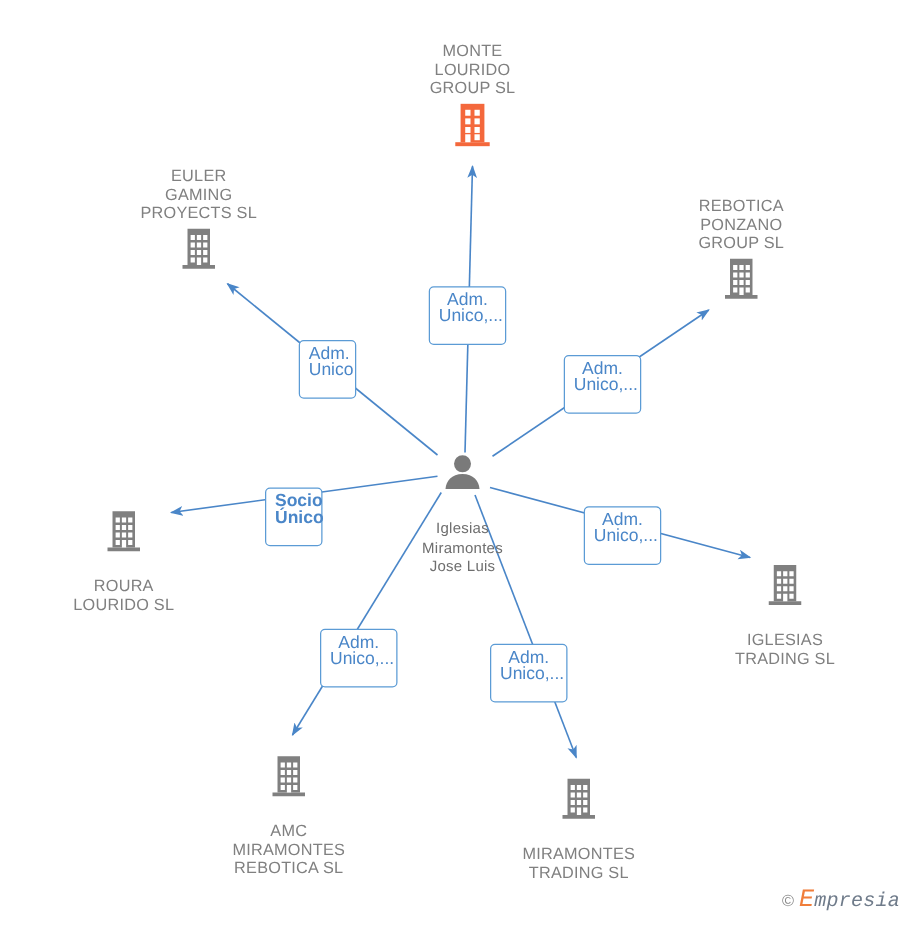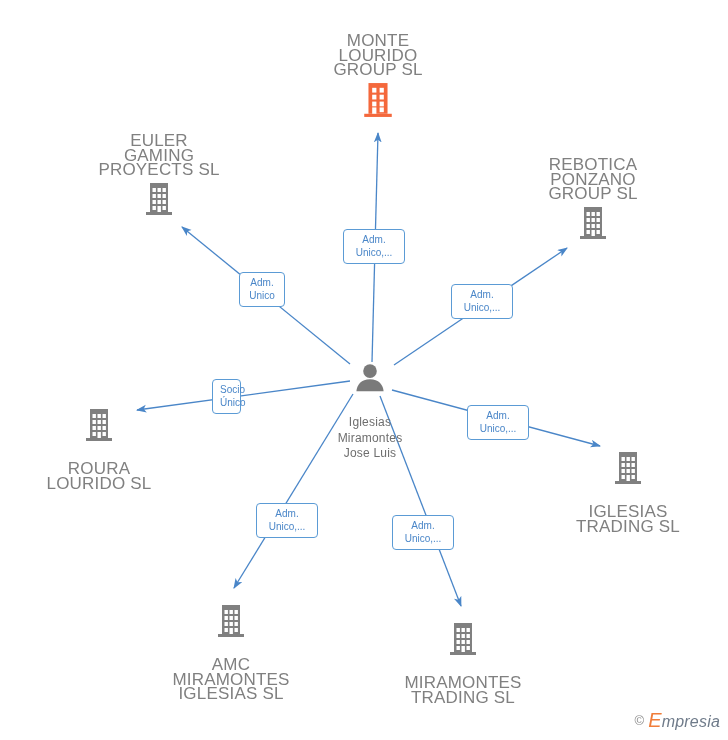--- a/index.html
+++ b/index.html
@@ -22,21 +22,21 @@
   }
   .node {
     position: absolute;
     display: flex;
     flex-direction: column;
     align-items: center;
     width: 150px;
     margin-left: -75px;
   }
   .node-label {
-    font-size: 17px;
+    font-size: 13px;
     line-height: 14.5px;
     color: #808080;
     text-align: center;
     letter-spacing: 0.2px;
     white-space: pre-line;
     font-family: "Liberation Sans", sans-serif;
   }
   .node-label.person {
     color: #6e6e6e;
     font-size: 12px;
@@ -48,45 +48,45 @@
   }
   .node.label-top .node-label { margin-bottom: 4px; }
   .node.label-bottom .node-label { margin-top: 20px; }
 
   .edge-label {
     position: absolute;
     border: 1px solid #5b9bd5;
     background: #ffffff;
     border-radius: 4px;
     color: #4a86c8;
-    font-size: 10px;
+    font-size: 14px;
     line-height: 13px;
     text-align: center;
-    padding: 3px 7px 4px 7px;
+    padding: 3px 7px 16px 7px;
     white-space: pre-line;
     font-family: "Liberation Sans", sans-serif;
     box-sizing: border-box;
   }
 
   #watermark {
     position: absolute;
     right: 8px;
     bottom: 8px;
     display: flex;
     align-items: center;
     gap: 4px;
     font-size: 15px;
     color: #8a8a8a;
   }
   #watermark .wm-c {
     font-size: 13px;
     color: #8a8a8a;
   }
   #watermark .wm-brand {
-    font-family: Liberation Sans, sans-serif;
+    font-family: Liberation Mono, monospace;
     font-style: italic;
     font-size: 16px;
     color: #6f7b8a;
     letter-spacing: 0.2px;
   }
   #watermark .wm-brand .wm-e {
     color: #f07d3a;
     font-size: 20px;
   }
 </style>
@@ -232,21 +232,21 @@
           <rect x="19.5" y="12" width="3.4" height="4" fill="#ffffff"></rect>
           <rect x="9.5" y="18" width="3.4" height="4" fill="#ffffff"></rect>
           <rect x="14.5" y="18" width="3.4" height="4" fill="#ffffff"></rect>
           <rect x="19.5" y="18" width="3.4" height="4" fill="#ffffff"></rect>
           <rect x="9.5" y="24" width="3.4" height="4" fill="#ffffff"></rect>
           <rect x="14.5" y="24" width="3.4" height="6" fill="#ffffff"></rect>
           <rect x="19.5" y="24" width="3.4" height="4" fill="#ffffff"></rect>
         </svg></div>
       <div class="node-label">AMC
 MIRAMONTES
-IGLESIAS  SL</div>
+REBOTICA  SL</div>
     </div>
     <div class="node label-bottom" style="left: 463px; top: 622px;">
       <div class="node-icon"><svg width="34" height="34" viewBox="0 0 32 34">
           <g fill="#808080">
             <path d="M7 1 h18 v29 h-18 z M7 1 h18 v3 h-18 z"></path>
             <rect x="3" y="30" width="26" height="3"></rect>
           </g>
           <rect x="9.5" y="6" width="3.4" height="4" fill="#ffffff"></rect>
           <rect x="14.5" y="6" width="3.4" height="4" fill="#ffffff"></rect>
           <rect x="19.5" y="6" width="3.4" height="4" fill="#ffffff"></rect>
@@ -273,21 +273,21 @@
 Jose Luis</div>
     </div>
   </div>
 <div id="edge-labels-layer">
     <div class="edge-label" style="left: 343px; top: 229px; width: 62px;">Adm.
 Unico,...</div>
     <div class="edge-label" style="left: 239px; top: 272px; width: 46px;">Adm.
 Unico</div>
     <div class="edge-label" style="left: 451px; top: 284px; width: 62px;">Adm.
 Unico,...</div>
-    <div class="edge-label" style="left: 212px; top: 379px; width: 29px;">Socio
+    <div class="edge-label" style="left: 212px; top: 390px; width: 46px; font-weight: bold;">Socio
 Único</div>
     <div class="edge-label" style="left: 467px; top: 405px; width: 62px;">Adm.
 Unico,...</div>
     <div class="edge-label" style="left: 256px; top: 503px; width: 62px;">Adm.
 Unico,...</div>
     <div class="edge-label" style="left: 392px; top: 515px; width: 62px;">Adm.
 Unico,...</div>
   </div>
 
 <div id="watermark">

